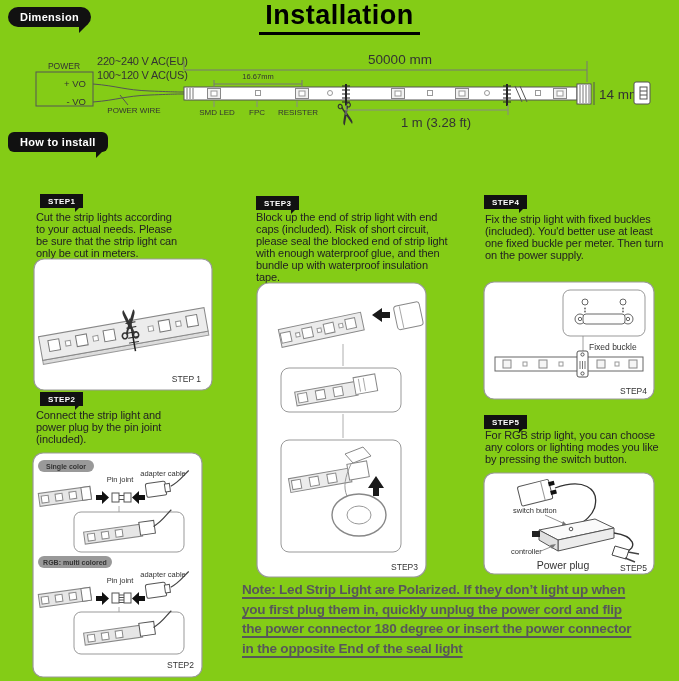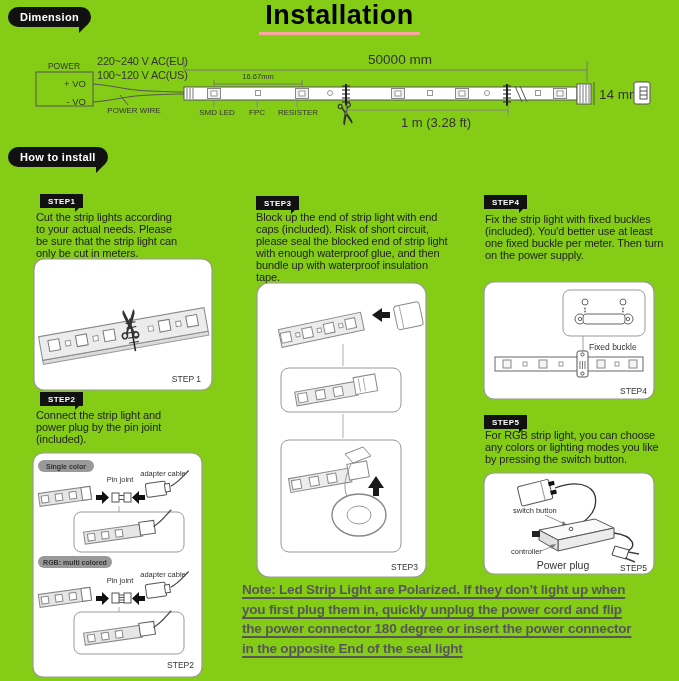--- a/index.html
+++ b/index.html
@@ -10,21 +10,21 @@
   svg text{font-family:"Liberation Sans",sans-serif;fill:#333;}
   .badge{position:absolute;background:#111;color:#fff;font-weight:bold;
          border-radius:10px;display:inline-block;white-space:nowrap;}
   .badge::after{content:"";position:absolute;right:3px;bottom:-6px;width:0;height:0;
          border-left:9px solid #111;border-bottom:9px solid transparent;}
   .badge-big{font-size:11px;padding:4px 12px;letter-spacing:.3px;}
   .badge-step{font-size:8px;padding:2.5px 8px;border-radius:0;letter-spacing:.4px;}
   .badge-step::after{right:2px;bottom:-4px;border-left:6px solid #111;border-bottom:6px solid transparent;}
   .title-wrap{position:absolute;top:0;left:0;width:100%;text-align:center;}
   .title-wrap span{display:inline-block;font-size:27px;font-weight:900;letter-spacing:.5px;
-         color:#000;border-bottom:3px solid #fca5a5;padding:0 6px 1px 6px;}
+         color:#000;border-bottom:3px solid #000000;padding:0 6px 1px 6px;}
   .step-text{position:absolute;font-size:11px;line-height:12px;letter-spacing:-0.1px;color:#222;}
   .note{position:absolute;left:242px;top:580px;width:436px;color:#57575a;font-weight:bold;
         font-size:13.5px;line-height:19.5px;letter-spacing:-0.2px;}
   .note div{text-decoration:underline;text-decoration-thickness:2px;text-underline-offset:3px;}
 </style>
 </head>
 <body>
 
 <div id="page">
 
@@ -142,21 +142,21 @@
     <line x1="594" y1="34" x2="594" y2="57" stroke="#555"></line>
     <text x="599" y="51" font-size="13.5">14 mm</text>
     <g fill="#fff" stroke="#555">
       <rect x="634" y="34" width="16" height="22" rx="2"></rect>
       <rect x="640" y="39" width="7" height="12"></rect>
       <line x1="640" y1="43" x2="647" y2="43"></line>
         <line x1="640" y1="47" x2="647" y2="47"></line>
     </g>
   </svg>
 
-  <div class="badge badge-big abs" style="left:8px;top:147px;">
+  <div class="badge badge-big abs" style="left:8px;top:132px;border-radius:6px;">
     <span>How to install</span>
   </div>
 
   <div class="badge badge-step abs" style="left:40px;top:194px;"><span>STEP1</span></div>
   <div class="badge badge-step abs" style="left:40px;top:392px;"><span>STEP2</span></div>
   <div class="badge badge-step abs" style="left:256px;top:196px;"><span>STEP3</span></div>
   <div class="badge badge-step abs" style="left:484px;top:195px;"><span>STEP4</span></div>
   <div class="badge badge-step abs" style="left:484px;top:415px;"><span>STEP5</span></div>
 
   <div class="step-text" style="left:36px;top:211px;width:142px;">Cut the strip lights according to your actual needs. Please be sure that the strip light can only be cut in meters.</div>

